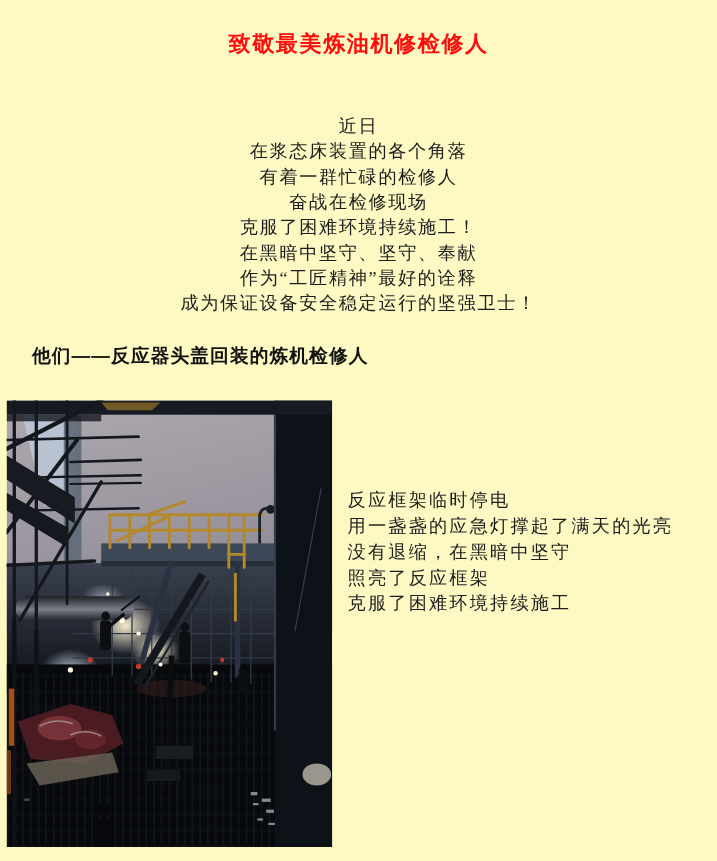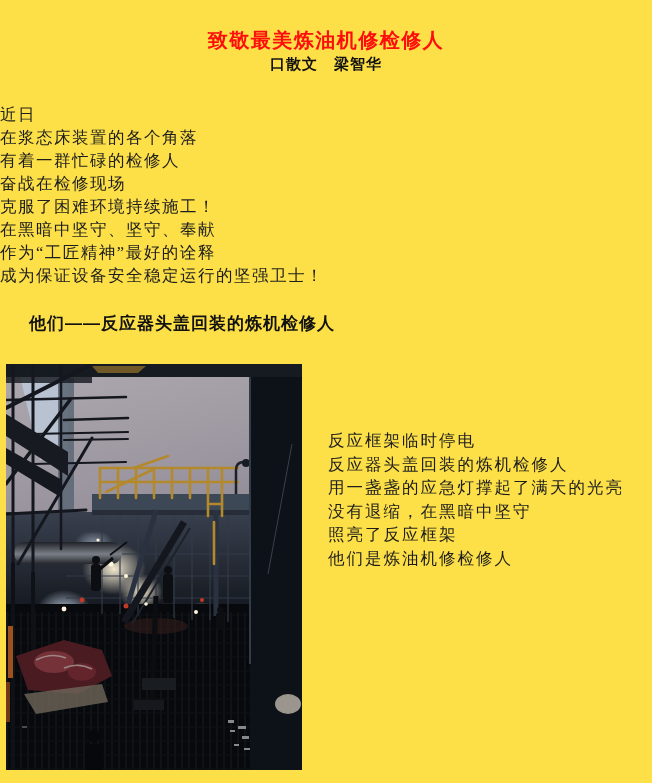--- a/index.html
+++ b/index.html
@@ -1,69 +1,67 @@
 <!DOCTYPE html>
 <html><head>
 <meta charset="utf-8">
 <style>
   html,body{margin:0;padding:0;background:#ffffff;}
   .page{
     position:relative;
     width:652px;height:783px;
-    background:#fde047;
+    background:#fef9c3;
     overflow:hidden;
     font-family:"Liberation Sans", sans-serif;
   }
   .article-title{
     position:absolute;top:14px;left:0;right:0;
     text-align:center;
     font:700 20px/26px "Liberation Sans", sans-serif;
     letter-spacing:1.5px;
     color:#fe0d0d;
   }
   .article-byline{
     position:absolute;top:54px;left:0;right:0;
     text-align:center;
     font:700 15px/20px "Liberation Sans", sans-serif;
     letter-spacing:1px;
     color:#121212;
   }
   .poem{
     position:absolute;top:103px;left:0;right:0;
-    text-align:left;
+    text-align:center;
     font:400 16.5px/23px "Liberation Serif","DejaVu Serif", serif;
     letter-spacing:1.5px;
     color:#1d1d1d;
   }
   .section-heading{
     position:absolute;top:314px;left:29px;
     font:700 17px/20px "Liberation Sans", sans-serif;
     letter-spacing:1px;
     color:#121212;
   }
   .photo{
     position:absolute;left:6px;top:364px;
     width:296px;height:406px;display:block;
   }
   .photo-caption{
-    position:absolute;left:316px;top:429px;
+    position:absolute;left:316px;top:443px;
     font:400 16.5px/23.5px "Liberation Serif","DejaVu Serif", serif;
     letter-spacing:2px;
     color:#1d1d1d;
-    margin-left:12px;
   }
 </style>
 </head>
 <body>
 
 <div class="page">
 
   <h1 class="article-title">致敬最美炼油机修检修人</h1>
 
-  <div class="article-byline">口散文　梁智华</div>
 
   <div class="poem">
     <div>近日</div>
     <div>在浆态床装置的各个角落</div>
     <div>有着一群忙碌的检修人</div>
     <div>奋战在检修现场</div>
     <div>克服了困难环境持续施工！</div>
     <div>在黑暗中坚守、坚守、奉献</div>
     <div>作为“工匠精神”最好的诠释</div>
     <div>成为保证设备安全稳定运行的坚强卫士！</div>
@@ -247,20 +245,19 @@
       <rect x="224" y="366" width="5" height="2"></rect>
         <rect x="236" y="372" width="7" height="3"></rect>
       <rect x="228" y="380" width="5" height="2"></rect>
         <rect x="238" y="384" width="6" height="2"></rect>
       <rect x="16" y="362" width="5" height="2" opacity="0.5"></rect>
     </g>
   </svg>
 
   <div class="photo-caption">
     <div>反应框架临时停电</div>
-    <div>反应器头盖回装的炼机检修人</div>
     <div>用一盏盏的应急灯撑起了满天的光亮</div>
     <div>没有退缩，在黑暗中坚守</div>
     <div>照亮了反应框架</div>
-    <div>他们是炼油机修检修人</div>
+    <div>克服了困难环境持续施工</div>
   </div>
 
 </div>
 
 </body></html>

